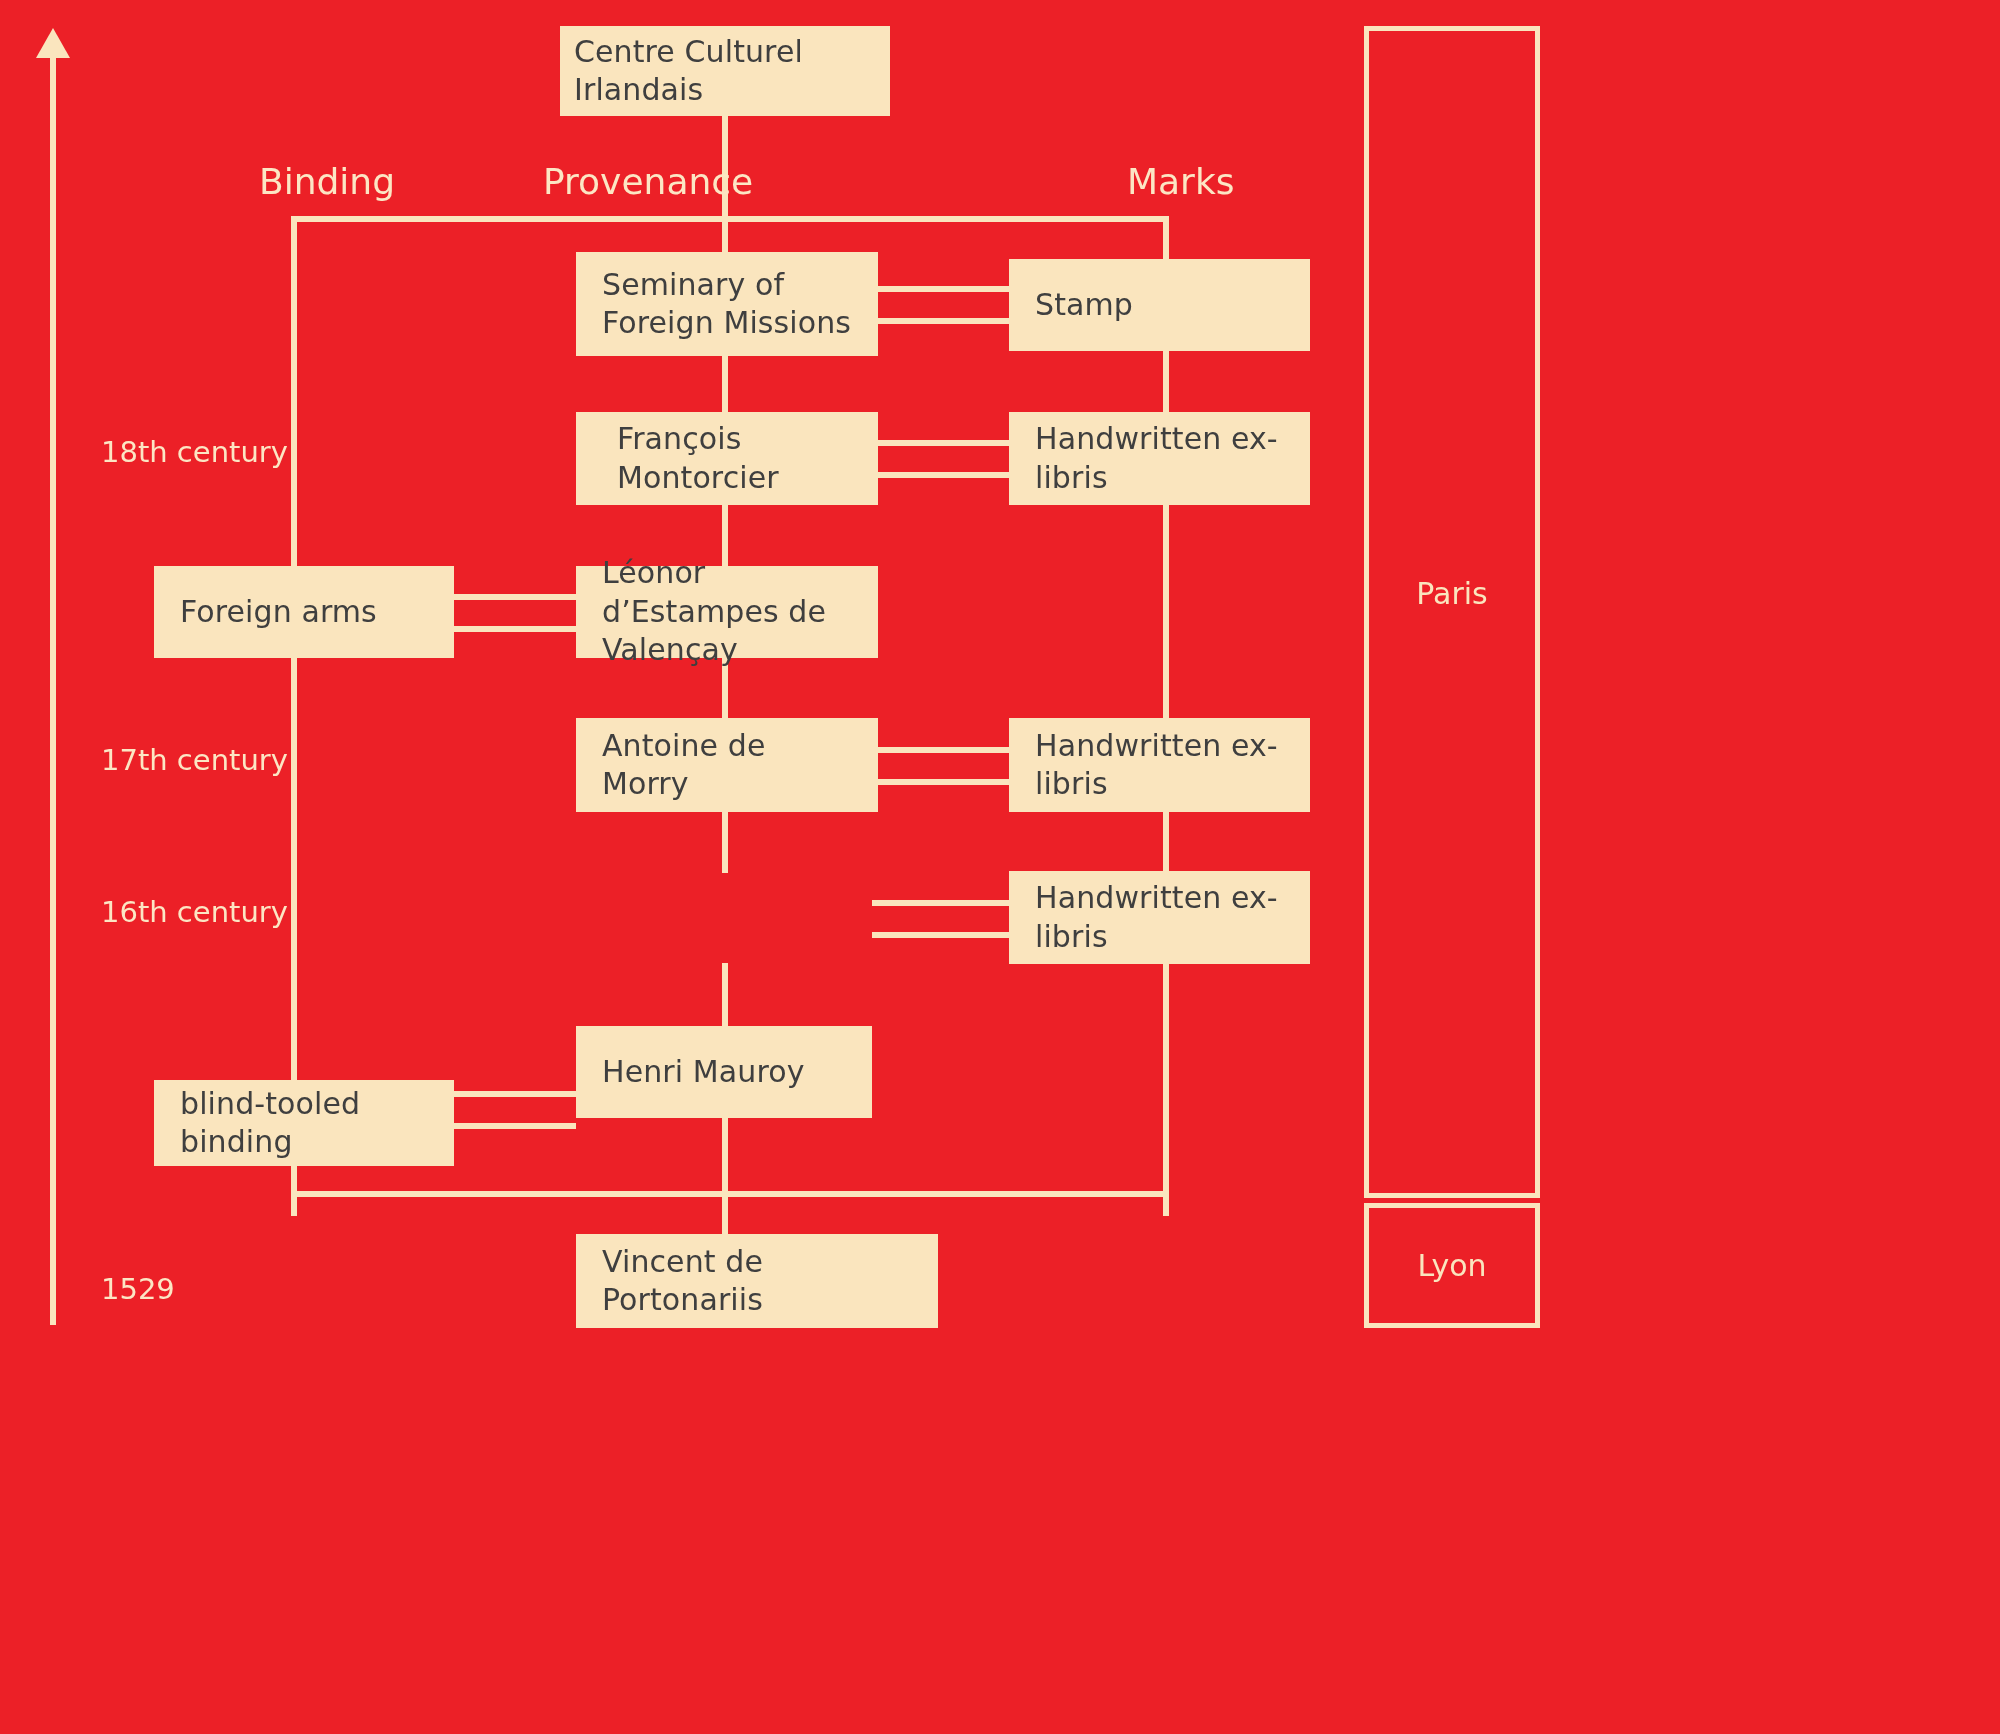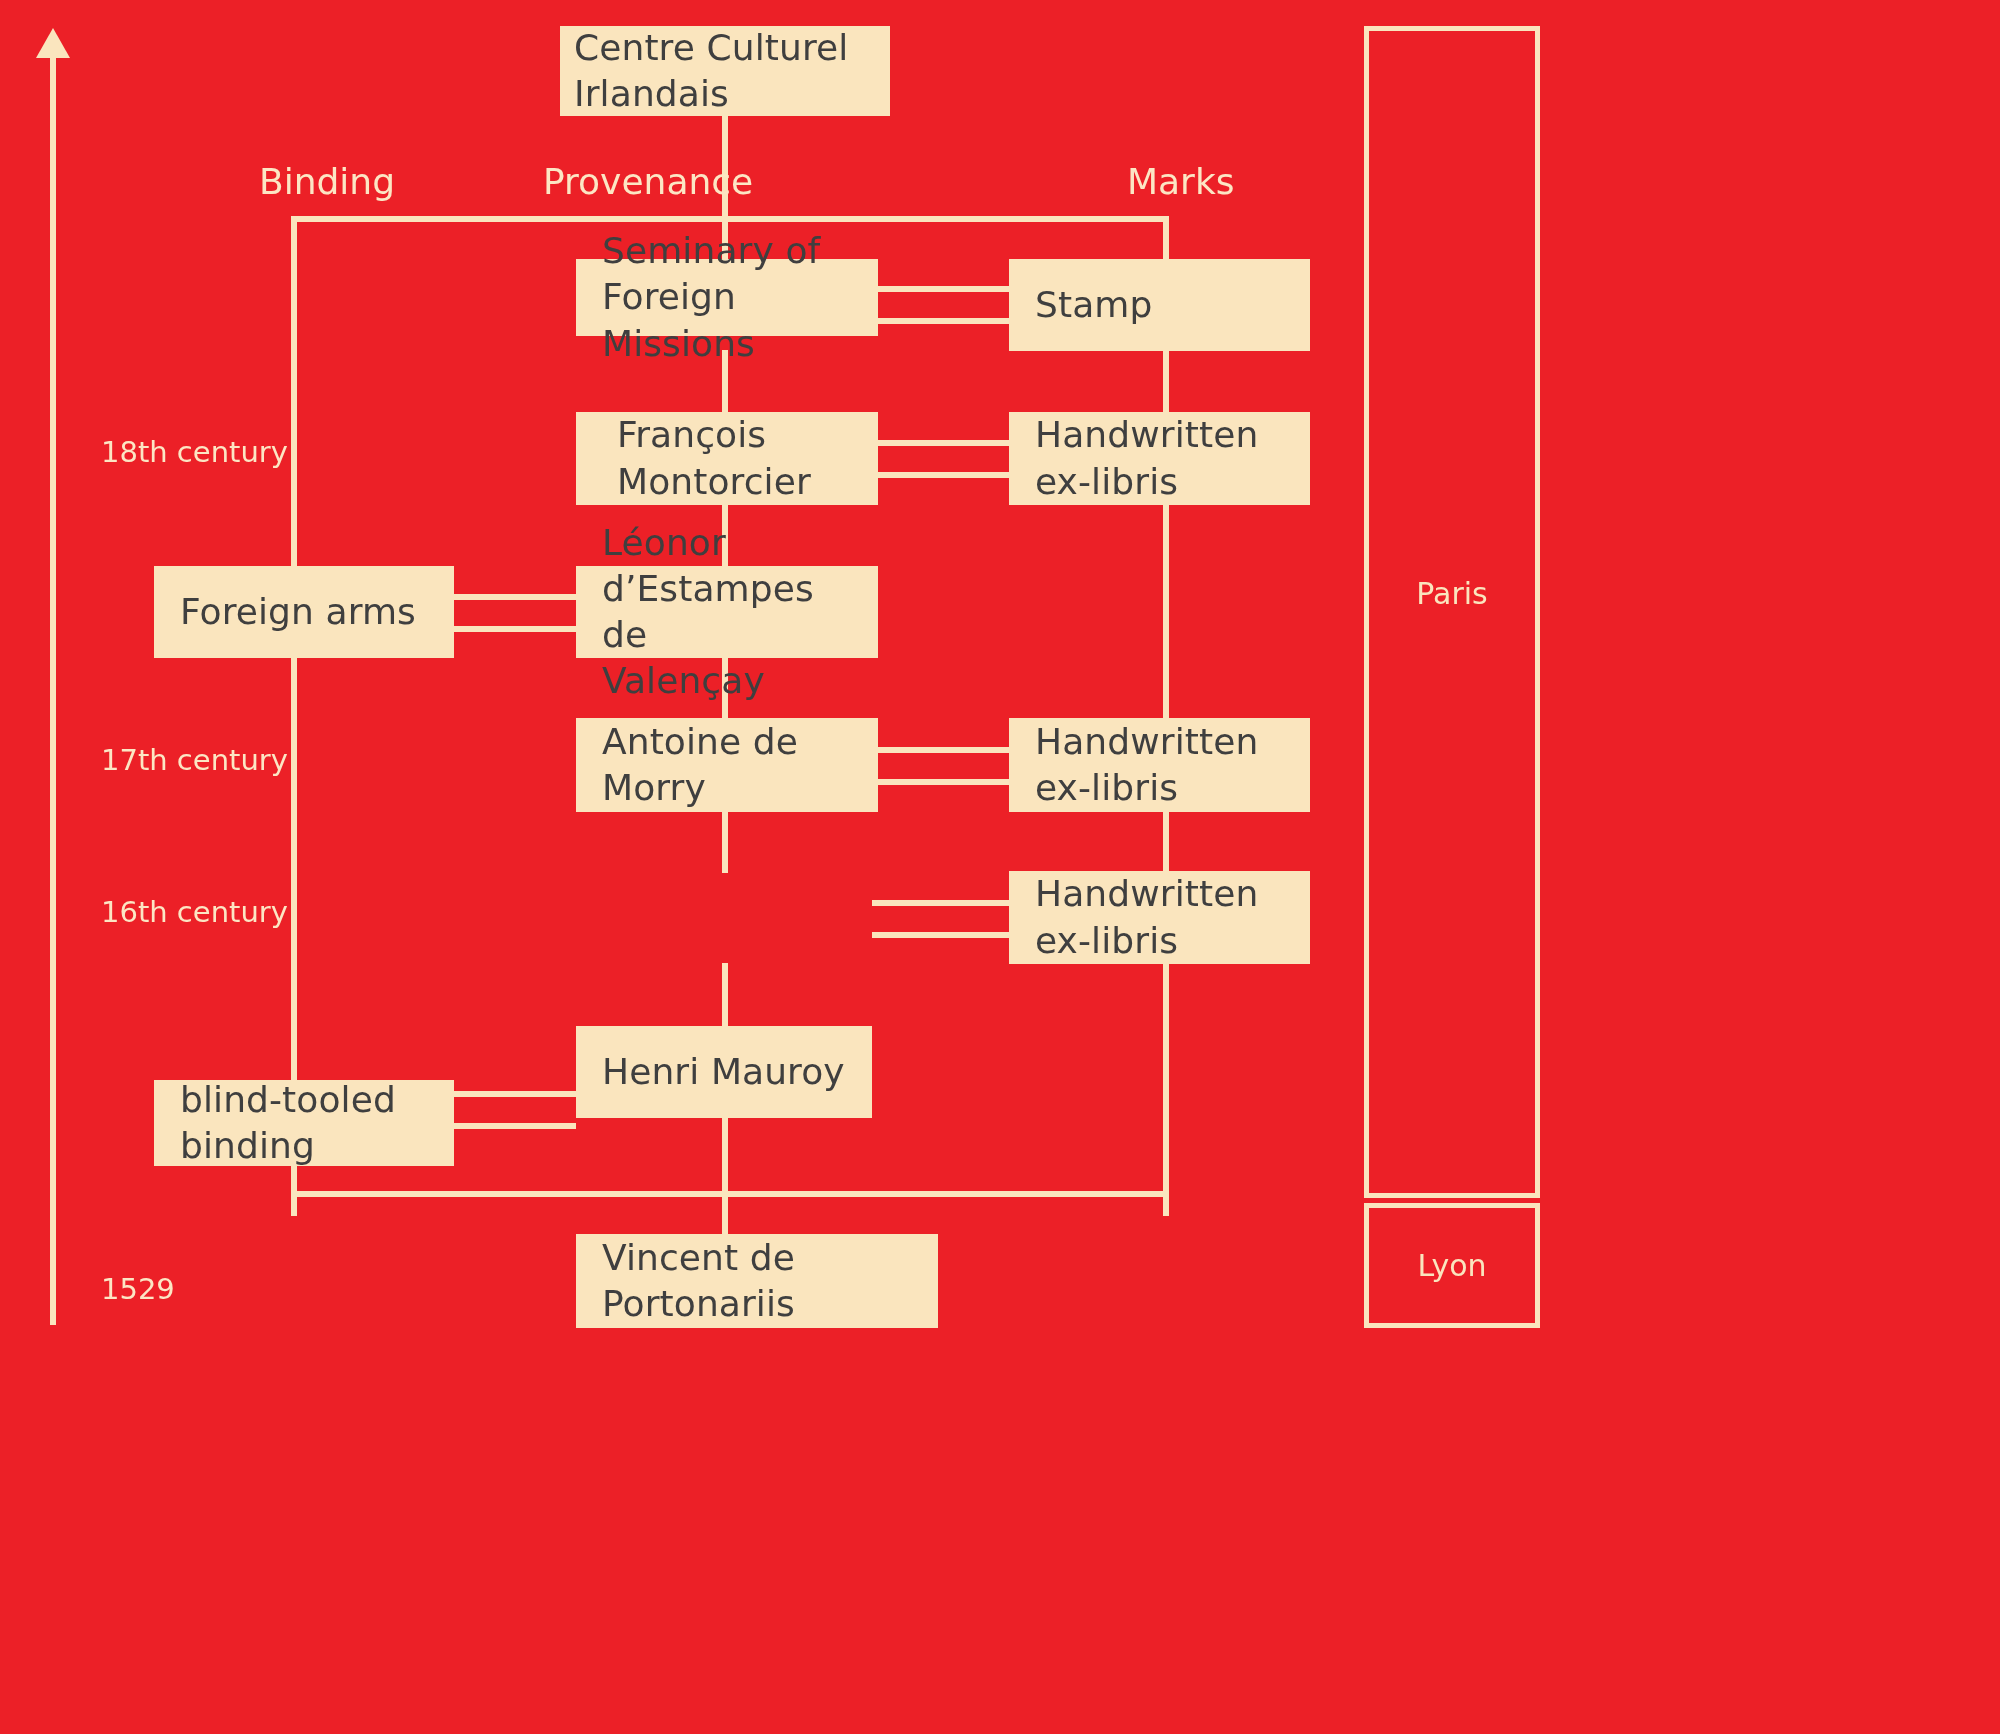--- a/index.html
+++ b/index.html
@@ -18,21 +18,21 @@
 
   
   .node {
     position: absolute;
     background: #FAE5BE;
     color: #3F3F3F;
     display: flex;
     align-items: center;
     box-sizing: border-box;
     padding: 0 26px;
-    font-size: 36px;
+    font-size: 30px;
     line-height: 1.28;
     letter-spacing: .1px;
     z-index: 5;
     white-space: pre-line;
   }
   .outline-node {
     position: absolute;
     background: transparent;
     border: 5px solid #FAE5BE;
     color: #FAE5BE;
@@ -126,21 +126,21 @@
   <div class="col-label" style="left:543px; top:161px;">Provenance</div>
   <div class="col-label" style="left:1127px; top:161px;">Marks</div>
 
   <div class="era-label" style="left:101px; top:435px;">18th century</div>
   <div class="era-label" style="left:101px; top:743px;">17th century</div>
   <div class="era-label" style="left:101px; top:895px;">16th century</div>
   <div class="era-label" style="left:101px; top:1272px;">1529</div>
 
   <div class="node" style="left:560px; top:26px; width:330px; height:90px; justify-content:center; padding:0 14px;">Centre Culturel Irlandais</div>
 
-  <div class="node" style="left:576px; top:259px; width:302px; height:77px;">Seminary of
+  <div class="node" style="left:576px; top:252px; width:302px; height:104px;">Seminary of
 Foreign Missions</div>
 
   <div class="node" style="left:1009px; top:259px; width:301px; height:92px;">Stamp</div>
 
   <div class="node" style="left:576px; top:412px; width:302px; height:93px;padding-left:41px;">François Montorcier</div>
 
   <div class="node" style="left:1009px; top:412px; width:301px; height:93px;">Handwritten ex-libris</div>
 
   <div class="node" style="left:154px; top:566px; width:300px; height:92px;">Foreign arms</div>
 

